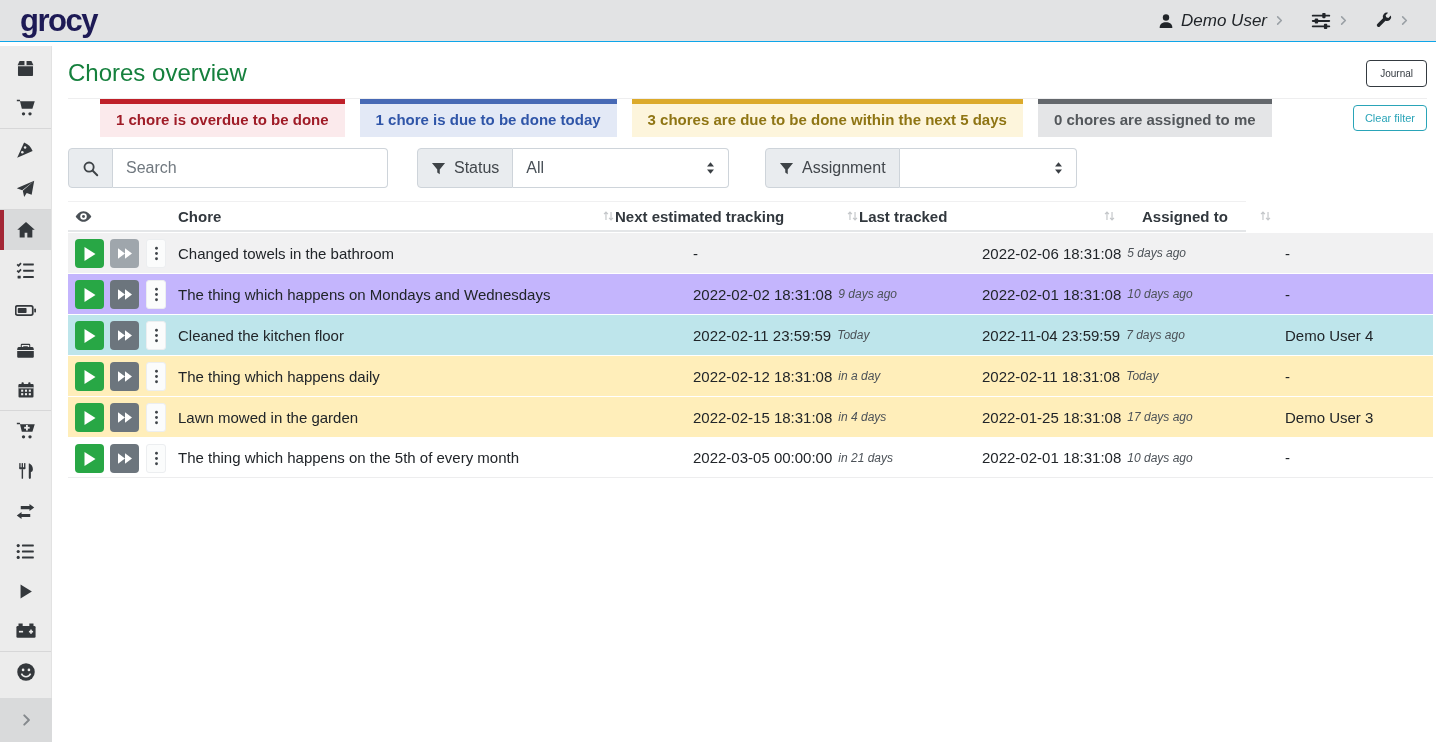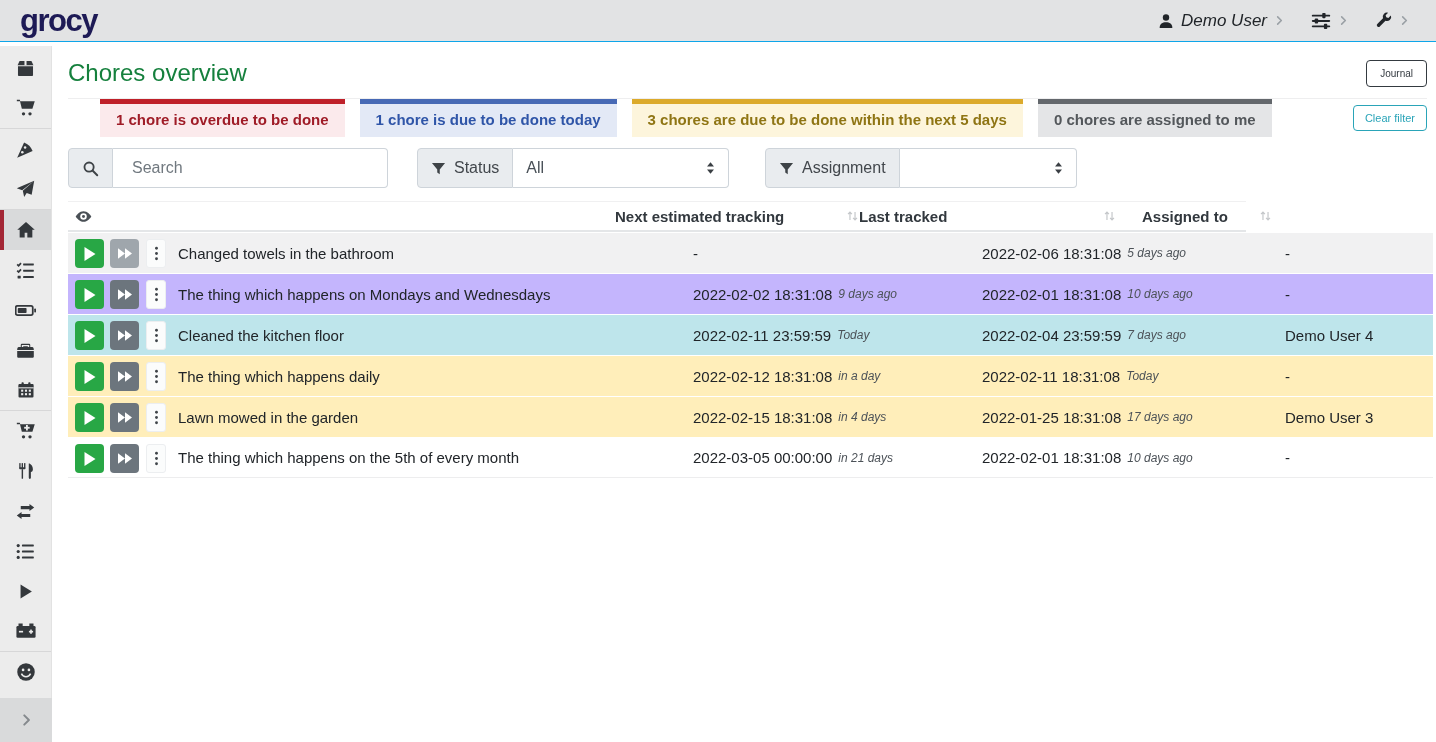--- a/index.html
+++ b/index.html
@@ -49,21 +49,21 @@
                color:#2aa4b8; border-radius:4px; font-size:11px; padding:6px 11px;
                cursor:pointer; font-family:inherit; white-space:nowrap; }
 
   
   .filter-row { display:flex; margin-top:11px; }
   .igroup { display:flex; height:40px; }
   .igroup .prepend { display:flex; align-items:center; gap:8px; padding:0 13px;
                      background:#e9ecef; border:1px solid #ced4da;
                      border-radius:4px 0 0 4px; color:#42474c; font-size:16px; }
   .igroup input { flex:1; min-width:0; border:1px solid #ced4da; border-left:none;
-                  border-radius:0 4px 4px 0; padding:0 19px; font-size:16px; color:#495057;
+                  border-radius:0 4px 4px 0; padding:0 13px; font-size:16px; color:#495057;
                   font-family:inherit; outline:none; }
   .igroup input::placeholder { color:#70787f; }
   .fakeselect { flex:1; border:1px solid #ced4da; border-left:none; border-radius:0 4px 4px 0;
                 display:flex; align-items:center; justify-content:space-between;
                 padding:0 11px 0 13px; font-size:16px; color:#495057; cursor:pointer; background:#fff; }
   .g-search { width:320px; }
   .g-status { width:312px; margin-left:29px; }
   .g-assign { width:312px; margin-left:36px; }
 
   
@@ -411,20 +411,29 @@
       <div class="t-header">
         <div class="hcell h-eye">
           <span>
               <svg width="17" height="17" viewBox="0 0 24 24" fill="#4a5056">
                 <path d="M12 4.5C6.5 4.5 2.1 9.9 1 12c1.1 2.1 5.5 7.5 11 7.5S21.9 14.1 23 12c-1.1-2.1-5.5-7.5-11-7.5z"></path>
                 <circle cx="12" cy="12" r="4.6" fill="#fff"></circle>
                 <circle cx="12" cy="12" r="2.1" fill="#4a5056"></circle>
               </svg>
             </span>
         </div>
+        <div class="hcell h-chore">
+          <span>Chore</span>
+          <span>
+              <svg width="13" height="14" viewBox="0 0 18 19" fill="none" stroke="#c3c6c9" stroke-width="1.6">
+                <path d="M5.5 15V4M2.8 6.8 5.5 4l2.7 2.8"></path>
+                <path d="M12.5 4v11M9.8 12.2l2.7 2.8 2.7-2.8"></path>
+              </svg>
+            </span>
+        </div>
         <div class="hcell h-next">
           <span>Next estimated tracking</span>
           <span>
               <svg width="13" height="14" viewBox="0 0 18 19" fill="none" stroke="#c3c6c9" stroke-width="1.6">
                 <path d="M5.5 15V4M2.8 6.8 5.5 4l2.7 2.8"></path>
                 <path d="M12.5 4v11M9.8 12.2l2.7 2.8 2.7-2.8"></path>
               </svg>
             </span>
         </div>
         <div class="hcell h-last">
@@ -530,21 +539,21 @@
                 <circle cx="3" cy="17" r="1.9"></circle>
               </svg>
             </button>
         </div>
         <div class="cell c-chore">Cleaned the kitchen floor</div>
         <div class="cell c-next">
             <span>2022-02-11 23:59:59</span>
             <span class="rel">Today</span>
           </div>
         <div class="cell c-last">
-            <span>2022-02-04 23:59:59</span>
+            <span>2022-11-04 23:59:59</span>
             <span class="rel">7 days ago</span>
           </div>
         <div class="cell c-assigned">Demo User 4</div>
       </div>
 
       <div class="t-row v-warning">
         <div class="c-actions">
           <button class="btn-play">
               <svg width="12" height="14" viewBox="0 0 11 14" fill="#fff">
                 <path d="M0 0v14l11-7z"></path>

